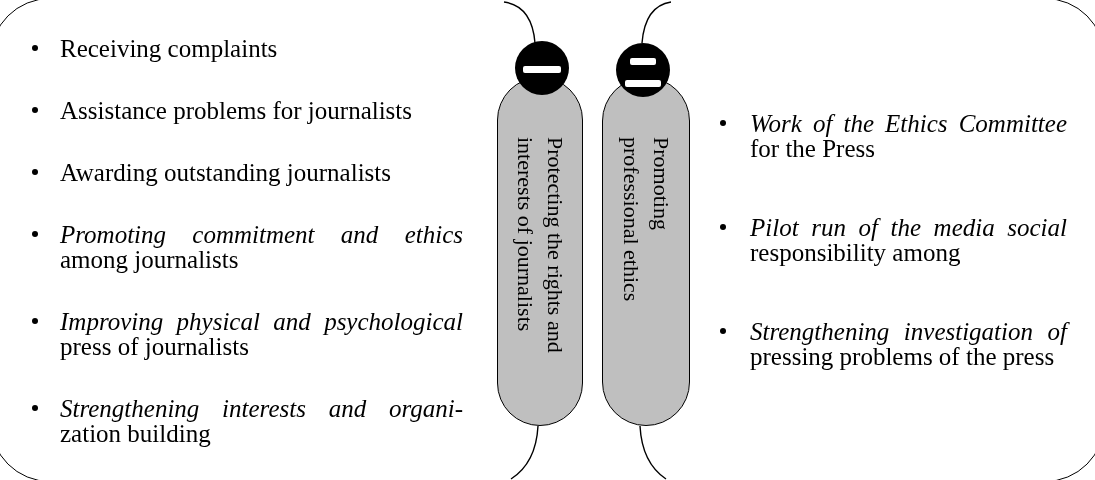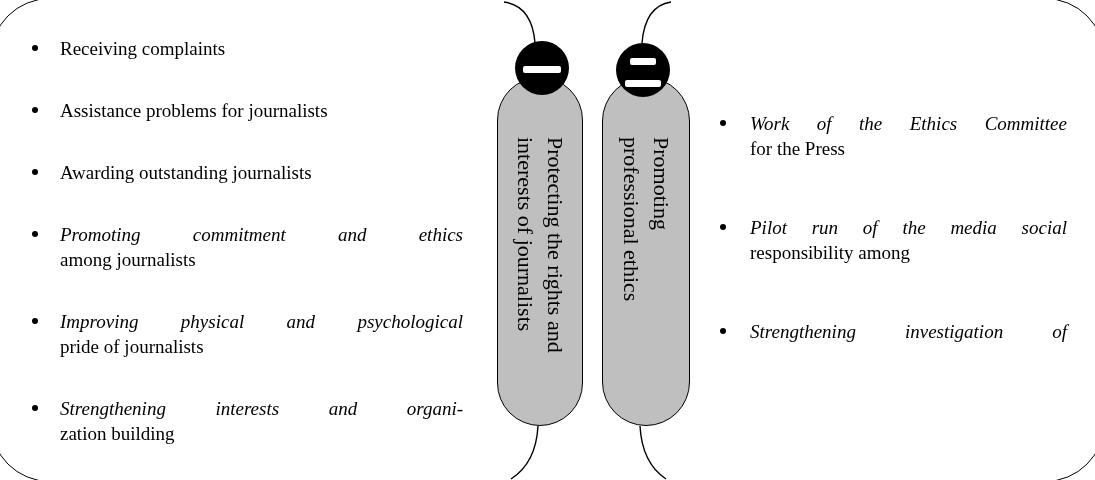--- a/index.html
+++ b/index.html
@@ -33,21 +33,21 @@
   #left-list  li { padding-left: 30px; margin-bottom: 37px; }
   #right-list li { padding-left: 32px; margin-bottom: 54px; }
   .bullet {
     position: absolute;
     left: 2px; top: 9px;
     width: 6px; height: 6px;
     background: #000;
     border-radius: 50%;
   }
   .line {
-    font-size: 19px;
+    font-size: 25px;
     line-height: 25px;
     text-align: left;
   }
   .line.stretch {
     text-align: justify;
     text-align-last: justify;
     font-style: italic;
   }
 
   
@@ -139,21 +139,21 @@
       <div class="line">Awarding outstanding journalists</div>
     </li>
     <li>
       <span class="bullet"></span>
       <div class="line stretch">Promoting commitment and ethics</div>
       <div class="line">among journalists</div>
     </li>
     <li>
       <span class="bullet"></span>
       <div class="line stretch">Improving physical and psychological</div>
-      <div class="line">pride of journalists</div>
+      <div class="line">press of journalists</div>
     </li>
     <li>
       <span class="bullet"></span>
       <div class="line stretch">Strengthening interests and organi-</div>
       <div class="line">zation building</div>
     </li>
   </ul>
 <ul class="list" id="right-list">
     <li>
       <span class="bullet"></span>
@@ -161,20 +161,21 @@
       <div class="line">for the Press</div>
     </li>
     <li>
       <span class="bullet"></span>
       <div class="line stretch">Pilot run of the media social</div>
       <div class="line">responsibility among</div>
     </li>
     <li>
       <span class="bullet"></span>
       <div class="line stretch">Strengthening investigation of</div>
+      <div class="line">pressing problems of the press</div>
     </li>
   </ul>
 
 <div class="capsule" id="capsule-left">
   <div class="capsule-label">
     <div class="capsule-line">Protecting the rights and</div>
     <div class="capsule-line">interests of journalists</div>
   </div>
 </div>
 

